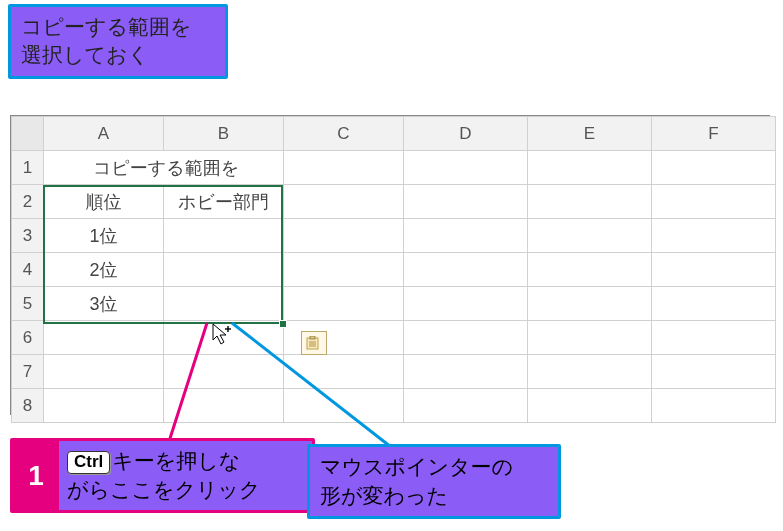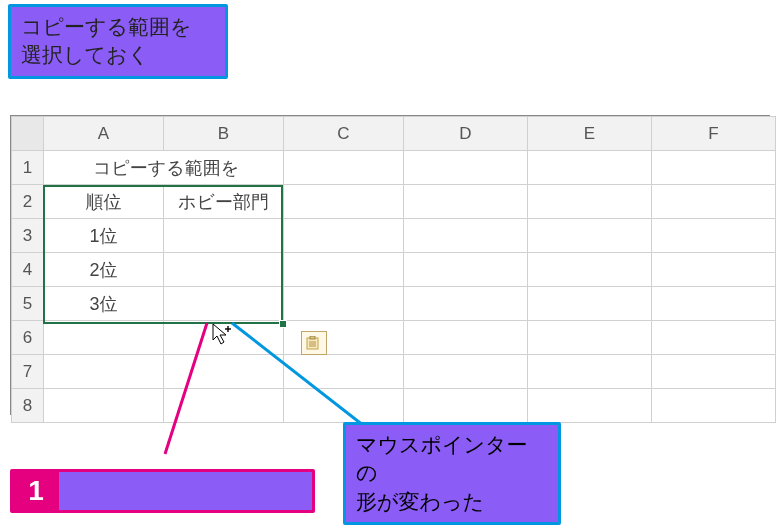--- a/index.html
+++ b/index.html
@@ -26,23 +26,23 @@
   }
   .callout-top {
     left: 8px;
     top: 4px;
     border-color: #0097e0;
     color: #222;
     width: 220px;
   }
   .callout-bottom-right {
     right: 222px;
-    bottom: 6px;
+    bottom: 12px;
     border-color: #0097e0;
-    width: 218px;
+    width: 254px;
   }
   .callout-bottom-left {
     left: 10px;
     bottom: 18px;
     border-color: #e4007f;
     display: flex;
     align-items: stretch;
     padding: 0;
     width: 305px;
   }
@@ -327,18 +327,22 @@
 
 <svg class="connectors">
 
   <line x1="165" y1="454" x2="207" y2="323" stroke="#e4007f" stroke-width="3"></line>
 
   <line x1="400" y1="454" x2="232" y2="323" stroke="#0097e0" stroke-width="3"></line>
 </svg>
 
 <div class="callout callout-bottom-left">
   <div class="step-number">1</div>
+  <div class="step-text">
+    <span class="key-badge">Ctrl</span><span style="white-space:pre-line;">キーを押しな
+がらここをクリック</span>
+  </div>
 </div>
 
 <div class="callout callout-bottom-right">
   <span style="white-space:pre-line;">マウスポインターの
 形が変わった</span>
 </div>
 
 </body></html>

